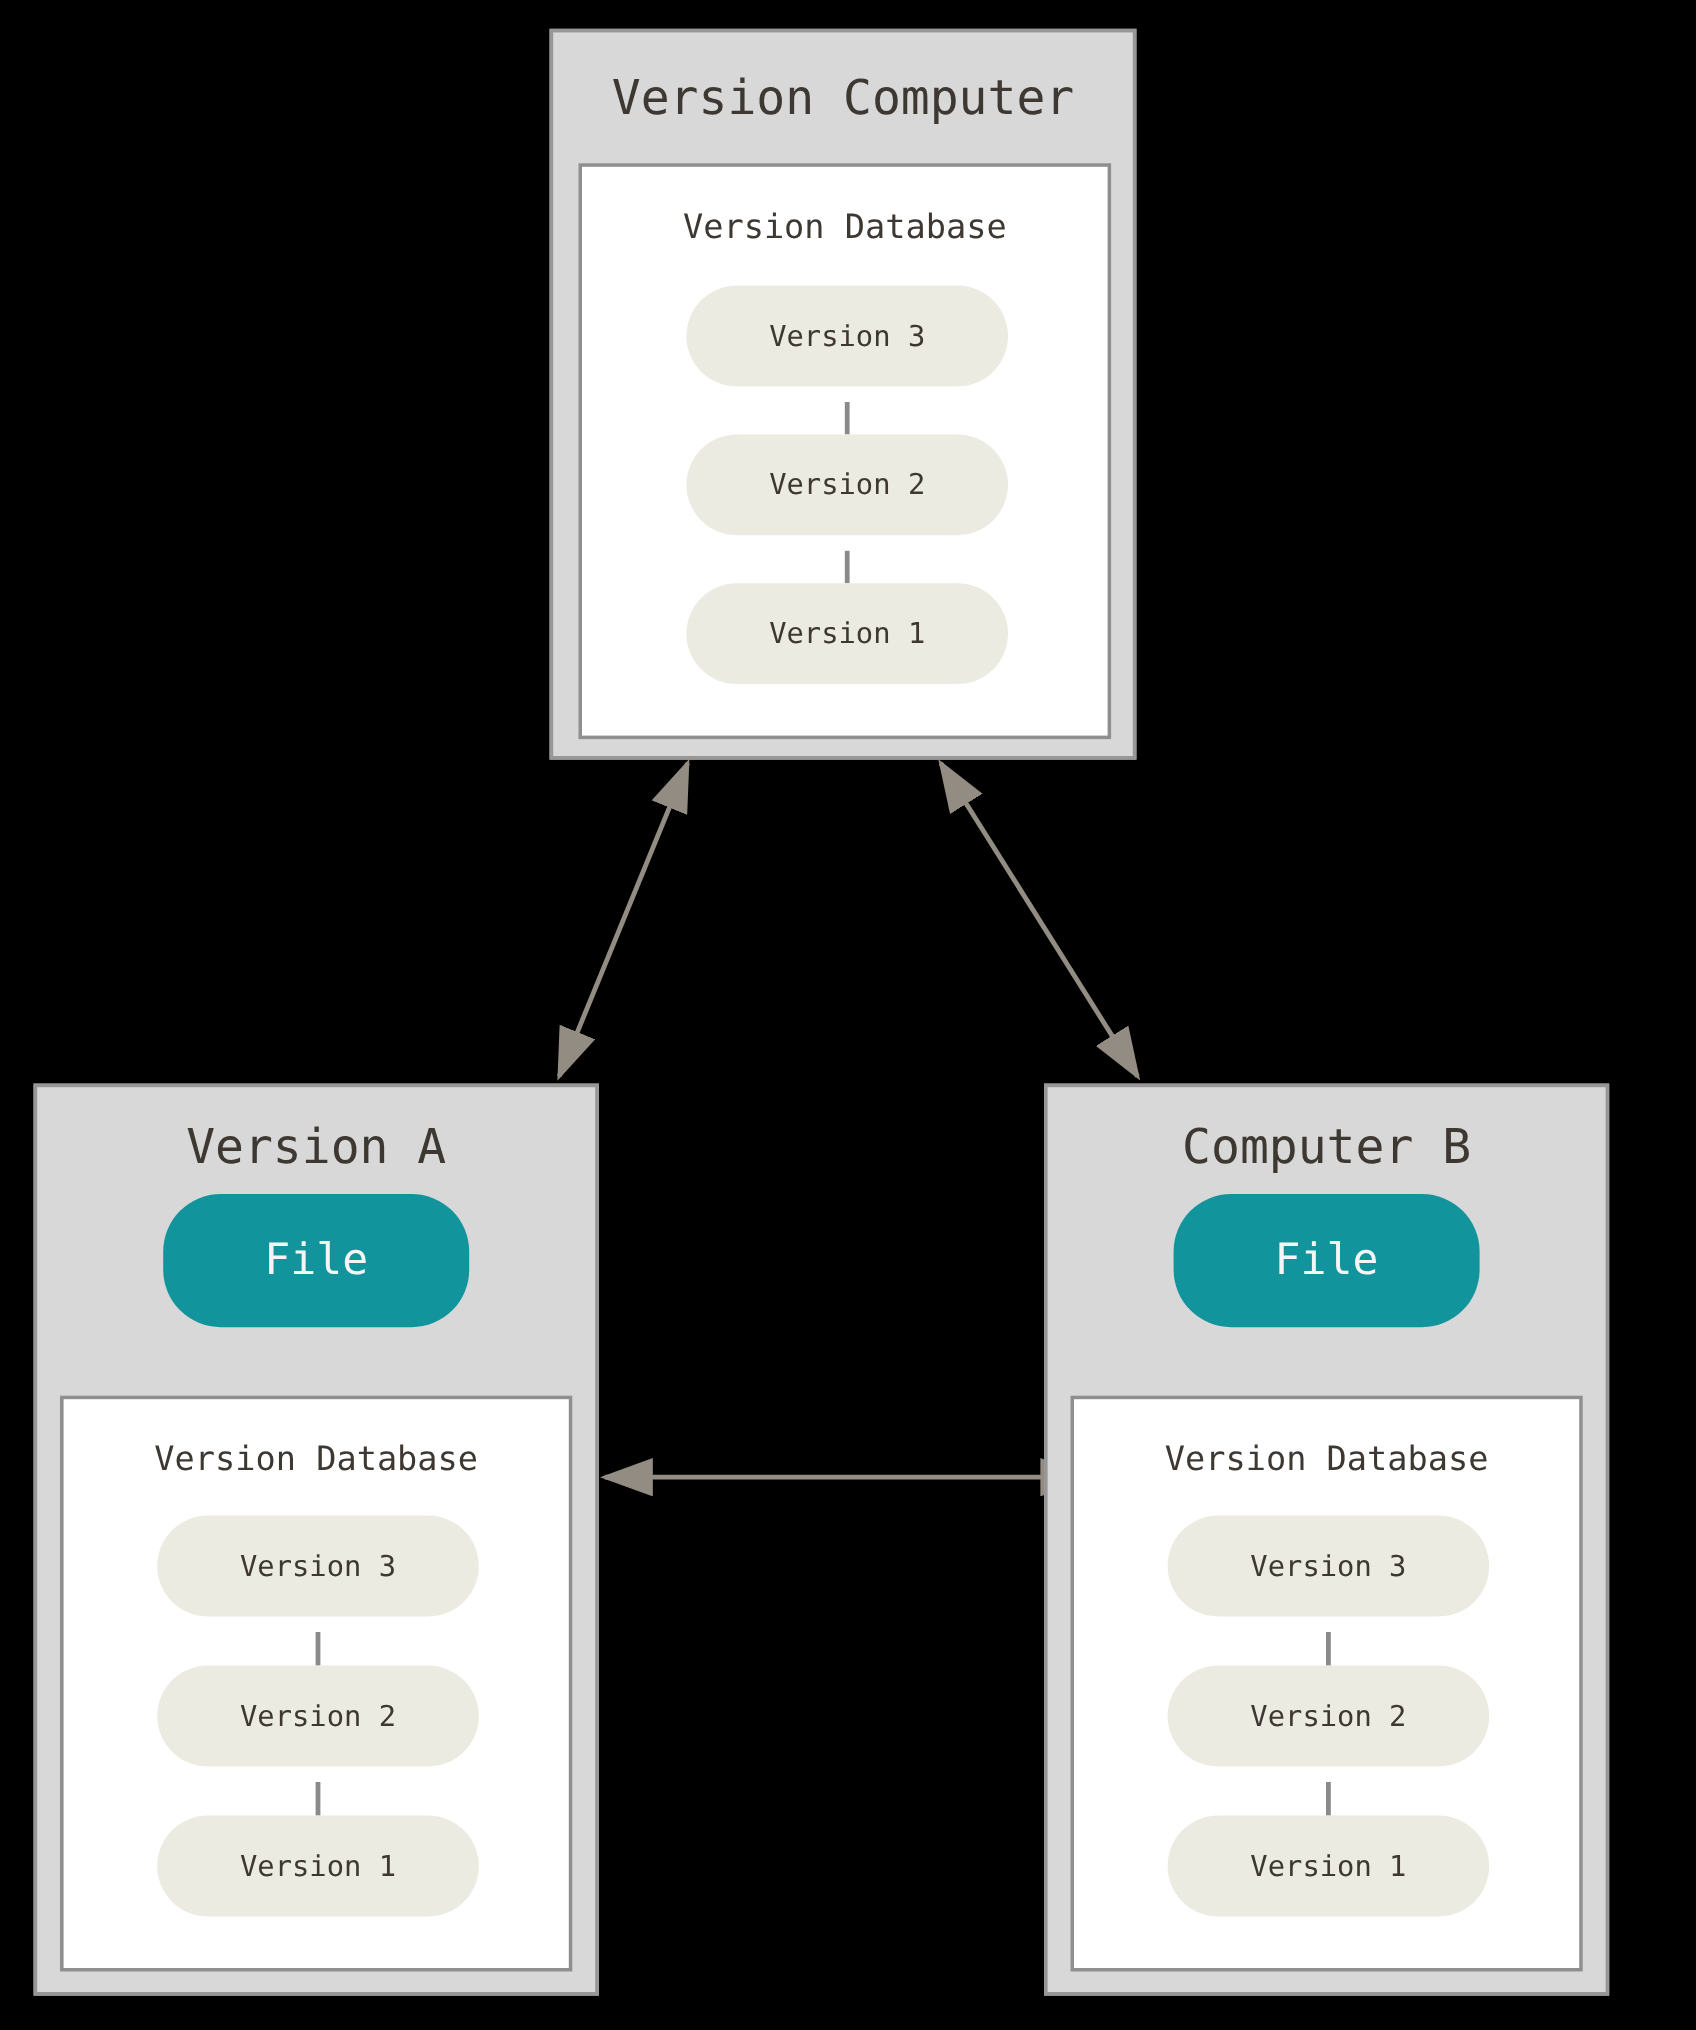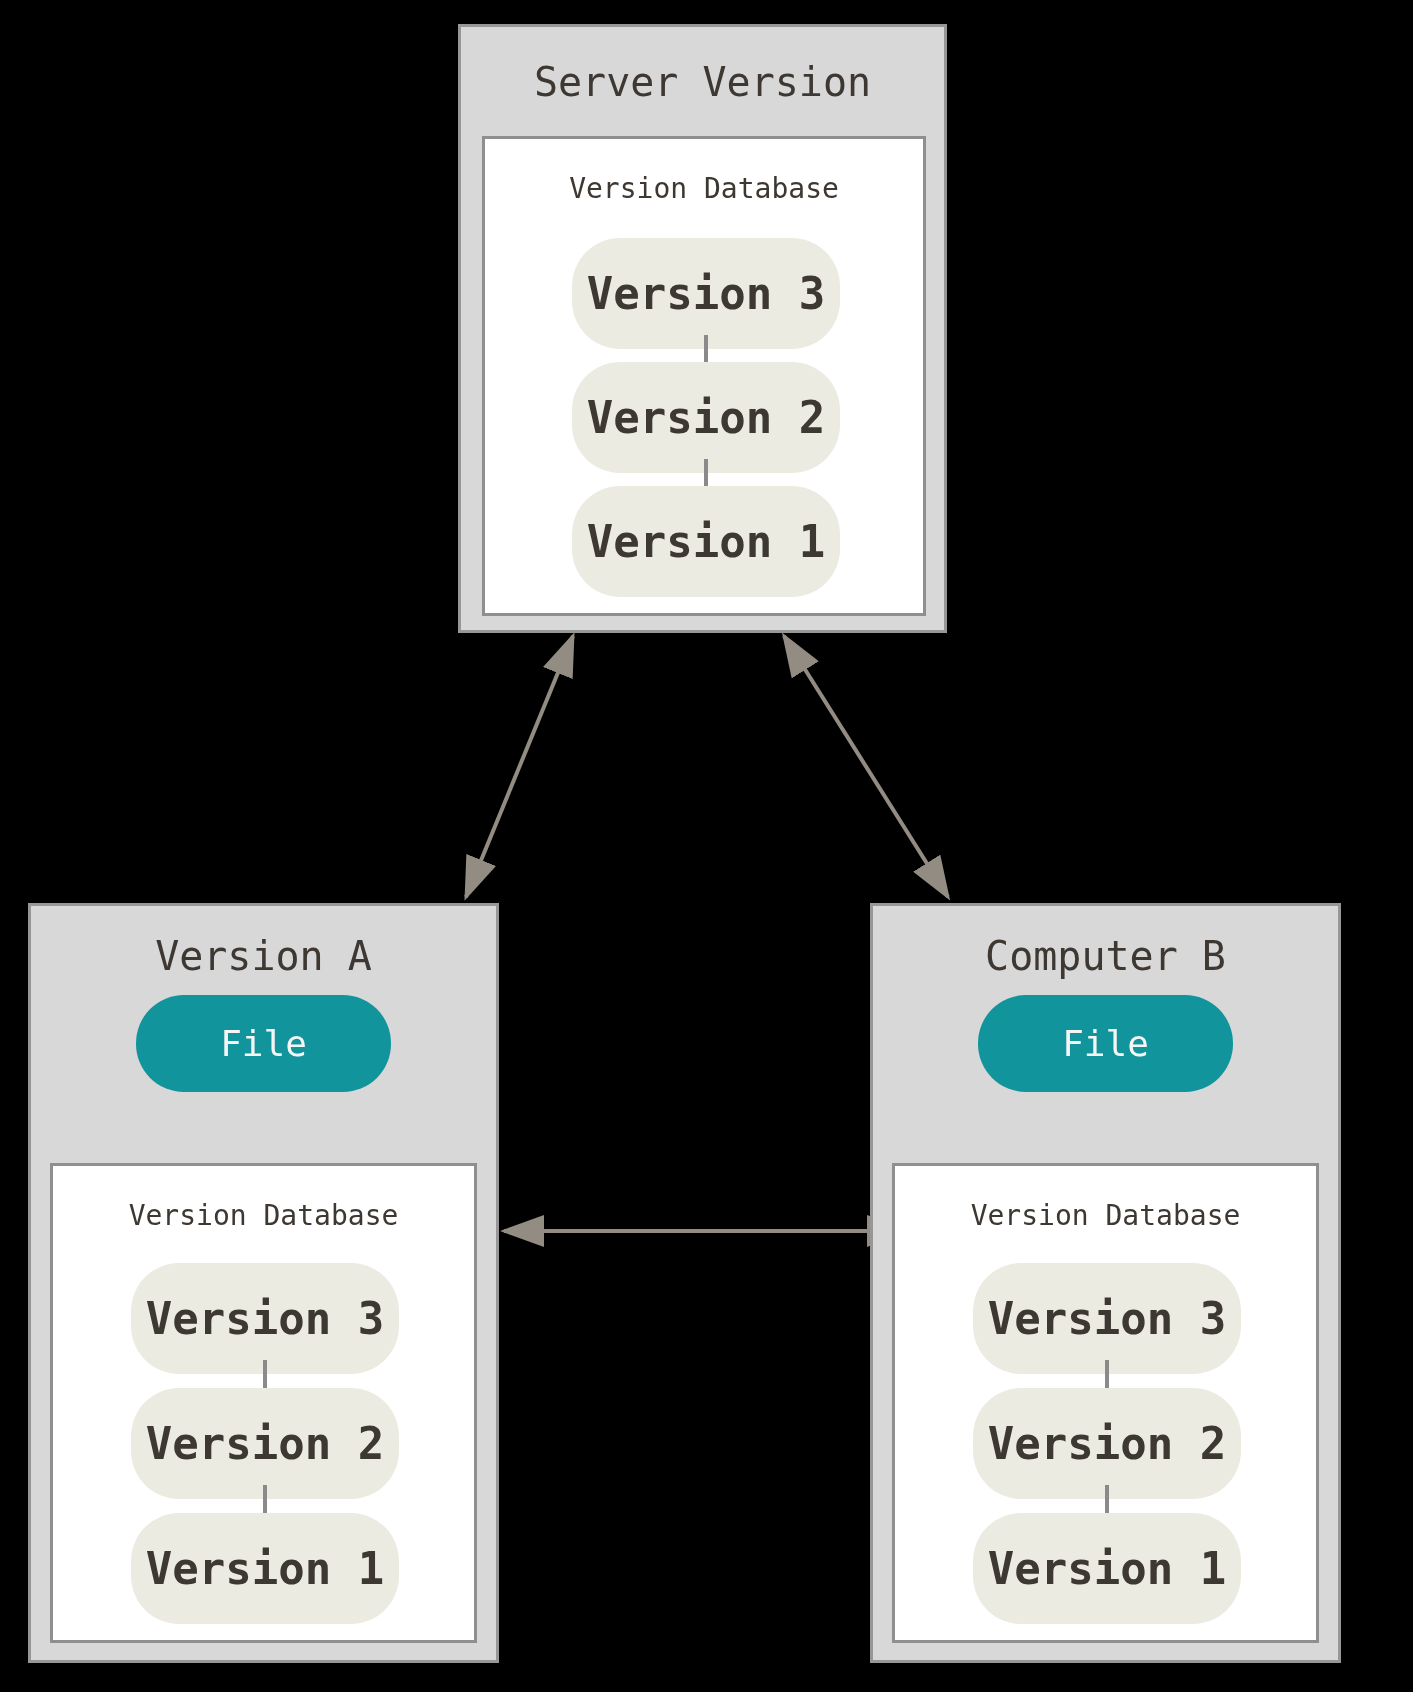--- a/index.html
+++ b/index.html
@@ -17,24 +17,24 @@
   }
   *{margin:0;padding:0;box-sizing:border-box;}
   html,body{background:var(--bg);}
   body{font-family:"DejaVu Sans Mono","Liberation Mono",monospace;color:var(--text);}
   .stage{position:relative;width:1413px;height:1692px;background:var(--bg);overflow:hidden;}
   .arrow-layer{position:absolute;left:0;top:0;width:1413px;height:1692px;pointer-events:none;}
   .node{position:absolute;background:var(--box-fill);border:3px solid var(--box-border);}
   .node-title{position:absolute;left:0;right:0;text-align:center;font-size:40px;line-height:44px;white-space:nowrap;}
   .db-box{position:absolute;background:var(--inner-fill);border:3px solid var(--inner-border);}
   .db-label{position:absolute;left:0;right:0;text-align:center;font-size:28px;line-height:44px;white-space:nowrap;}
-  .pill{position:absolute;height:111px;background:var(--pill-fill);border-radius:48px;
-        display:flex;align-items:center;justify-content:center;font-size:44px;white-space:nowrap;font-weight:bold;}
+  .pill{position:absolute;height:84px;background:var(--pill-fill);border-radius:48px;
+        display:flex;align-items:center;justify-content:center;font-size:24px;white-space:nowrap;}
   .connector{position:absolute;width:4px;background:var(--connector);}
-  .file-pill{position:absolute;height:97px;background:var(--file-fill);border-radius:48px;
+  .file-pill{position:absolute;height:111px;background:var(--file-fill);border-radius:48px;
         display:flex;align-items:center;justify-content:center;font-size:36px;color:var(--file-text);white-space:nowrap;}
 </style>
 </head>
 <body>
 
 <div class="stage">
 
   <svg class="arrow-layer" viewBox="0 0 1413 1692">
     <defs>
       <marker id="head" markerUnits="strokeWidth" markerWidth="11" markerHeight="8" refX="10" refY="4" orient="auto-start-reverse">
@@ -42,21 +42,21 @@
       </marker>
     </defs>
     <line x1="573" y1="636" x2="466" y2="897" style="stroke:var(--arrow);stroke-width:4" marker-start="url(#head)" marker-end="url(#head)"></line>
     <line x1="784" y1="636" x2="948" y2="897" style="stroke:var(--arrow);stroke-width:4" marker-start="url(#head)" marker-end="url(#head)"></line>
     <line x1="504" y1="1231" x2="907" y2="1231" style="stroke:var(--arrow);stroke-width:4" marker-start="url(#head)" marker-end="url(#head)"></line>
     <line x1="263" y1="1166" x2="263" y2="1097" style="stroke:var(--arrow);stroke-width:4" marker-end="url(#head)"></line>
     <line x1="1146" y1="1166" x2="1146" y2="1097" style="stroke:var(--arrow);stroke-width:4" marker-end="url(#head)"></line>
   </svg>
 
   <section class="node" style="left:458px;top:24px;width:489px;height:609px;">
-    <div class="node-title" style="top:33px;">Server Version</div>
+    <div class="node-title" style="top:33px;">Version Computer</div>
     <div class="db-box" style="left:21px;top:109px;width:444px;height:480px;">
       <div class="db-label" style="top:28px;">Version Database</div>
       <div class="pill" style="left:87px;top:99px;width:268px;">Version 3</div>
       <div class="connector" style="left:219px;top:196px;height:27px;"></div>
       <div class="pill" style="left:87px;top:223px;width:268px;">Version 2</div>
       <div class="connector" style="left:219px;top:320px;height:27px;"></div>
       <div class="pill" style="left:87px;top:347px;width:268px;">Version 1</div>
     </div>
   </section>
 

